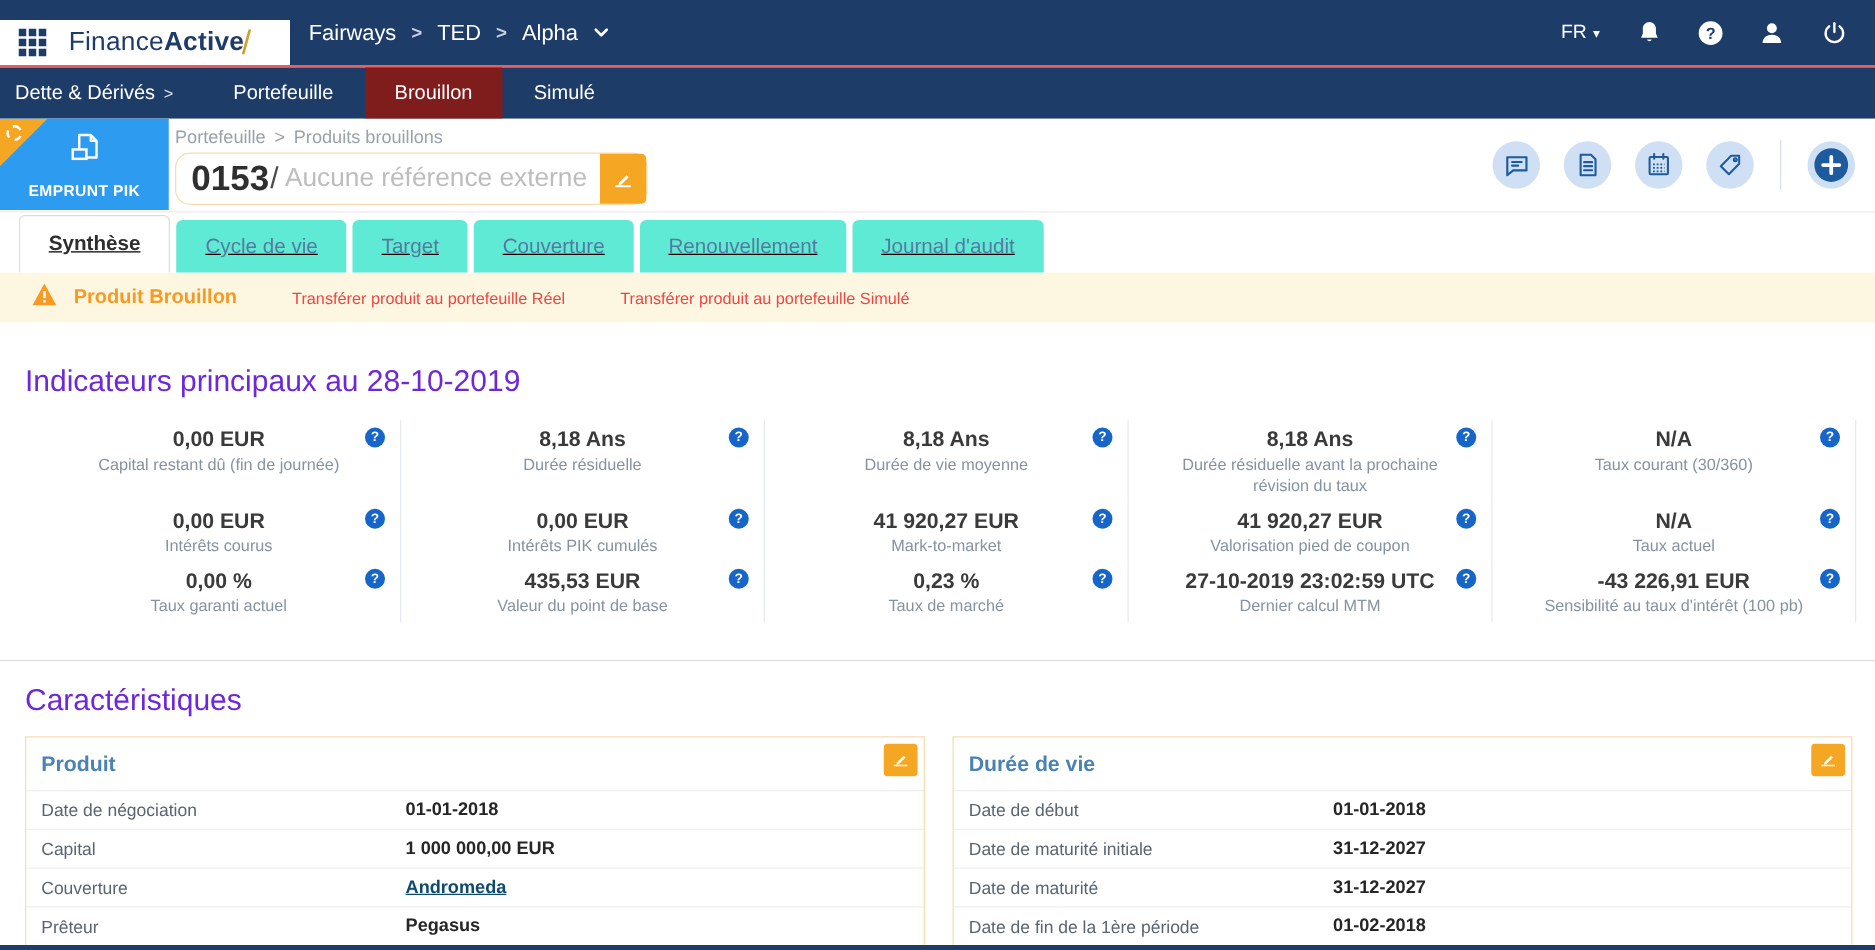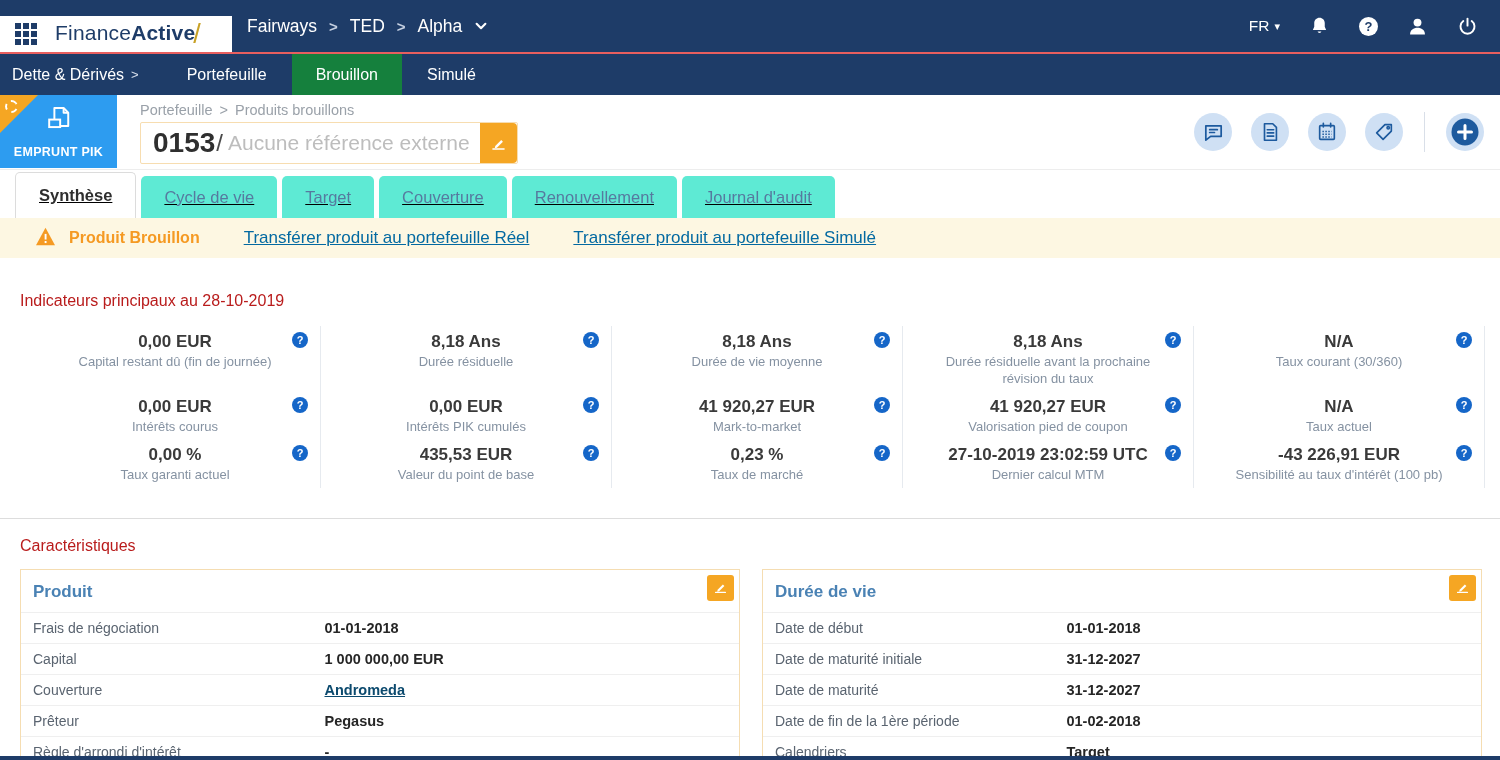--- a/index.html
+++ b/index.html
@@ -22,62 +22,62 @@
   .tn-icon { line-height:0; cursor:pointer; }
   .nav-help { width:19px; height:19px; border-radius:50%; background:#fff; color:#1e3c68;
     font-size:13px; font-weight:bold; display:flex; align-items:center; justify-content:center; cursor:pointer; }
 
   
   .redline { height:2px; background:#e85f5f; }
   .mainnav { height:41px; background:#1e3c68; display:flex; align-items:stretch; color:#fff; font-size:16px; }
   .mn-item { display:flex; align-items:center; padding:0 17px; cursor:pointer; white-space:nowrap; }
   .mn-item.first { padding-left:12px; margin-right:14px; gap:7px; }
   .mn-item.first .chev { font-size:13px; color:#d8e0ec; }
-  .mn-item.active { background:#15803d; padding:0 24px; margin-left:8px; margin-right:8px; }
+  .mn-item.active { background:#7f1d1d; padding:0 24px; margin-left:8px; margin-right:8px; }
 
   
   .page-header { position:relative; height:75px; border-bottom:1px solid #ededed; background:#fff; }
-  .type-badge { position:absolute; left:0; top:0; width:117px; height:73px; background:#2d9cf0;
+  .type-badge { position:absolute; left:0; top:0; width:135px; height:73px; background:#2d9cf0;
     display:flex; flex-direction:column; align-items:center; justify-content:center; gap:7px; overflow:hidden; }
   .type-badge .corner { position:absolute; left:0; top:0; width:0; height:0;
     border-top:38px solid #f5a623; border-right:38px solid transparent; }
   .type-badge .spinner { position:absolute; left:5px; top:5px; width:13px; height:13px;
     border:2px dashed #fff; border-radius:50%; }
   .type-badge .blabel { color:#fff; font-size:12.5px; font-weight:bold; letter-spacing:.3px; }
   .header-main { margin-left:140px; padding-top:7px; }
   .hdr-breadcrumb { display:flex; gap:7px; font-size:14.5px; color:#9aa1a9; }
   .hdr-breadcrumb .crumb { cursor:pointer; }
   .title-row { margin-top:4px; display:flex; align-items:center; }
-  .title-box { display:flex; align-items:stretch; border:1px solid #f7ddb0; border-radius:2px; height:42px; }
+  .title-box { display:flex; align-items:stretch; border:1px solid #f7ddb0; border-radius:12px; height:42px; }
   .title-text { display:flex; align-items:center; padding:0 10px 0 12px; }
   .pid { font-size:28px; font-weight:bold; color:#2f2f2f; }
   .psep { font-size:24px; color:#4a4a4a; margin:0 5px 0 1px; }
   .pref { font-size:21px; color:#bdbdbd; white-space:nowrap; }
   .title-edit { width:37px; background:#f5a623; border:none; border-radius:0 4px 4px 0;
     display:flex; align-items:center; justify-content:center; cursor:pointer; }
   .header-actions { position:absolute; right:16px; top:17px; display:flex; align-items:center; gap:19px; }
   .action-circle { width:38px; height:38px; border-radius:50%; background:#cfe0f4;
     display:flex; align-items:center; justify-content:center; cursor:pointer; }
   .vdiv { width:1px; height:40px; background:#d9dfe8; margin:0 2px; }
 
   
   .tabs-row { display:flex; align-items:flex-end; gap:5px; padding-left:15px; height:48px; background:#fff;text-decoration:underline; }
   .tab { height:42px; line-height:42px; padding:0 23px; background:#5eead4; border-radius:5px 5px 0 0;
     color:#567a9f; font-size:16.5px; cursor:pointer; white-space:nowrap; }
   .tab.active { height:46px; line-height:45px; background:#fff; border:1px solid #dcdcdc; border-bottom:none;
     font-weight:bold; color:#2e2e2e; }
 
   
-  .warning-bar { height:40px; background:#fdf7e2; display:flex; align-items:center; padding-left:35px; gap:44px; }
+  .warning-bar { height:40px; background:#fdf7e2; display:flex; align-items:center; padding-left:25px; gap:44px; }
   .warn-left { display:flex; align-items:center; gap:13px; }
   .warn-label { color:#f59a23; font-weight:bold; font-size:16px; }
-  .warn-link { color:#0369a1; font-size:17px; text-decoration:underline; cursor:pointer; }
-
-  
-  .section-title { margin:34px 0 0 20px; font-size:16px; color:#b91c1c; }
+  .warn-link { color:#ef4444; font-size:13px; cursor:pointer; }
+
+  
+  .section-title { margin:34px 0 0 20px; font-size:24px; color:#6d28d9; }
   .indicators-grid { margin:16px 15px 0 30px; }
   .ind-row { display:grid; grid-template-columns:repeat(5,1fr); }
   .ind-row.r1 .ind-cell { min-height:64px; padding-top:6px; }
   .ind-row.rn .ind-cell { min-height:40px; padding-top:5px; }
   .ind-cell { position:relative; text-align:center; padding:0 30px 4px 30px; border-right:1px solid #e6eaef; }
   .ind-value { font-size:17px; font-weight:bold; color:#3a3a3a; white-space:nowrap; }
   .ind-label { font-size:13px; color:#8592a2; line-height:1.3; margin-top:2px; }
   .help-badge { position:absolute; right:12px; top:6px; width:16px; height:16px; border-radius:50%;
     background:#1566c8; color:#fff; font-size:11px; font-weight:bold;
     display:flex; align-items:center; justify-content:center; cursor:pointer; }
@@ -358,21 +358,21 @@
 
   <div class="panel">
     <button class="panel-edit">
       <svg width="15" height="15" viewBox="0 0 20 20">
           <path d="M3.5 16.5h13" stroke="#fff" stroke-width="1.8" stroke-linecap="round"></path>
           <path d="M6.2 13l7-7 2 2-7 7-2.6.6z" fill="#fff"></path>
         </svg>
     </button>
     <div class="panel-title">Produit</div>
     <div class="prow">
-      <span class="plabel">Frais de négociation</span>
+      <span class="plabel">Date de négociation</span>
       <span class="pvalue">01-01-2018</span>
     </div>
     <div class="prow">
       <span class="plabel">Capital</span>
       <span class="pvalue">1 000 000,00 EUR</span>
     </div>
     <div class="prow">
       <span class="plabel">Couverture</span>
       <a class="pvalue link">Andromeda</a>
     </div>

